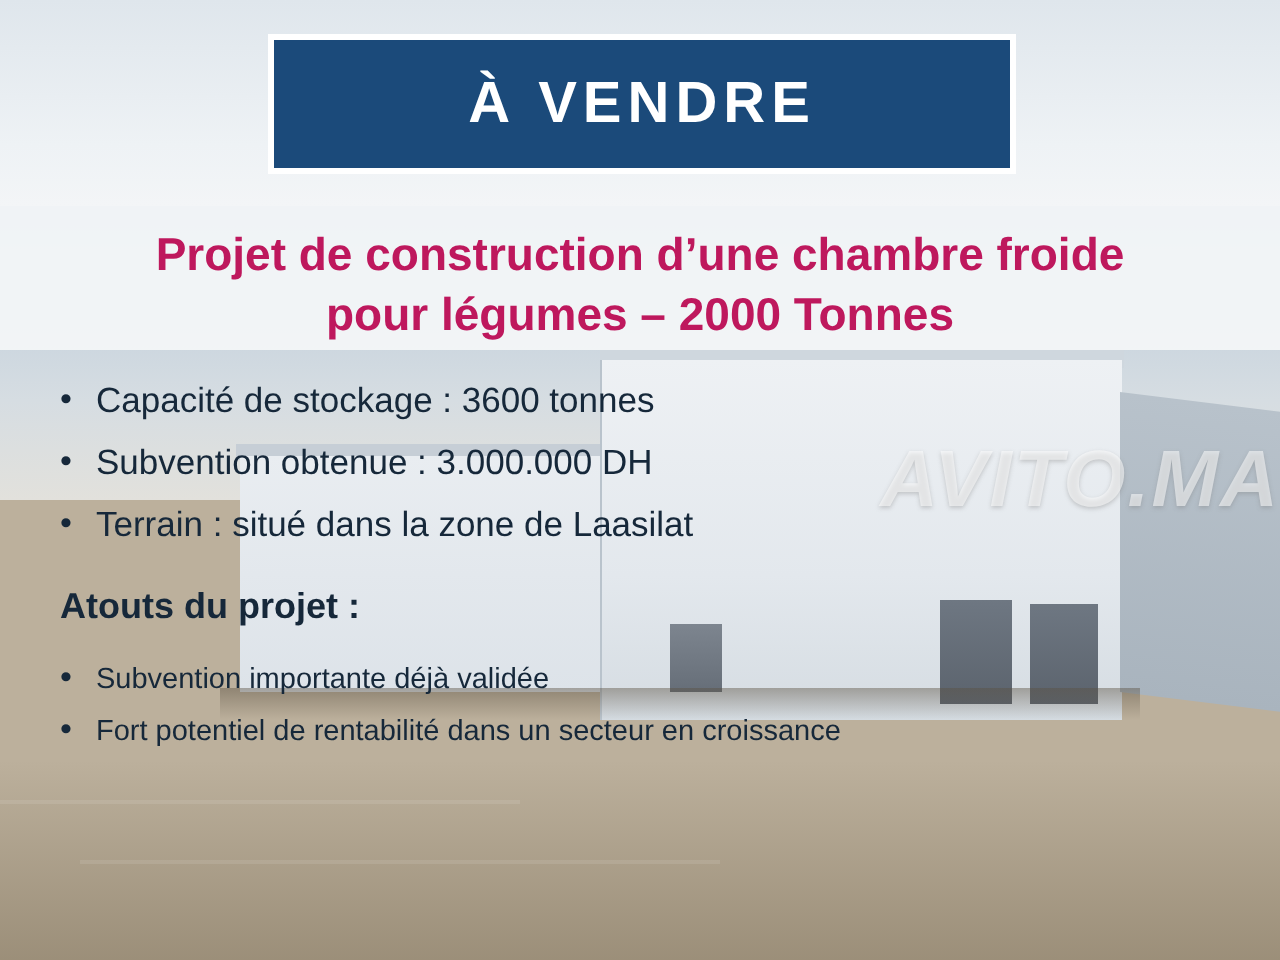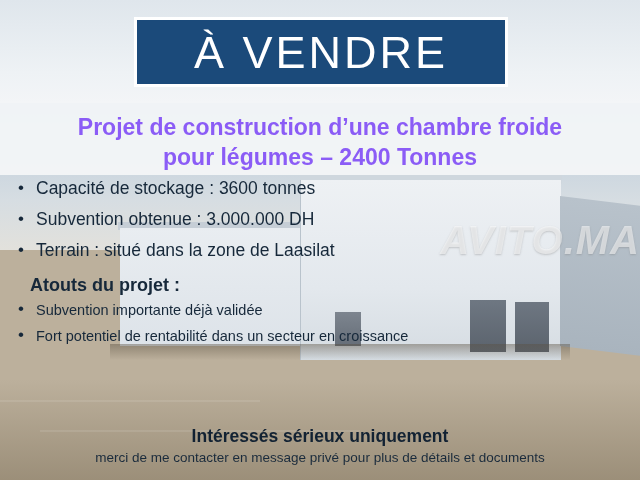--- a/index.html
+++ b/index.html
@@ -92,49 +92,49 @@
     width: 374px; height: 70px;
     background: #1b4a7a;
     border: 3px solid #ffffff;
     box-sizing: border-box;
     display: flex;
     align-items: center;
     justify-content: center;
   }
   .avendre-text {
     color: #ffffff;
-    font-size: 45px;
-    font-weight: normal;
+    font-size: 29px;
+    font-weight: bold;
     letter-spacing: 3px;
     line-height: 1;
   }
 
   
   .title-band {
     position: absolute;
     left: 0; top: 103px; width: 640px; height: 72px;
     background: rgba(244,246,248,0.93);
     text-align: center;
   }
   .title-line {
-    color: #8b5cf6;
+    color: #be185d;
     font-size: 23px;
     font-weight: bold;
     line-height: 30px;
   }
   .title-line.l1 { padding-top: 9px; }
 
   
   .content {
     position: absolute;
     left: 0; top: 176px; width: 640px;
   }
   ul.blist {
     list-style: none;
-    margin: 0;
+    margin: 12px;
     padding: 0 0 0 14px;
   }
   ul.blist li {
     position: relative;
     color: #16283a;
     padding-left: 22px;
     margin: 0 0 6px 0;
   }
   ul.blist li::before {
     content: "\2022";
@@ -208,38 +208,34 @@
   <div class="ground-streak" style="left:40px;top:430px;width:320px;"></div>
 
   <div class="header-band">
     <div class="avendre-box">
       <span class="avendre-text">À VENDRE</span>
     </div>
   </div>
 
   <div class="title-band">
     <div class="title-line l1">Projet de construction d’une chambre froide</div>
-    <div class="title-line">pour légumes – 2400 Tonnes</div>
+    <div class="title-line">pour légumes – 2000 Tonnes</div>
   </div>
 
   <div class="watermark">AVITO.MA</div>
 
   <div class="content">
     <ul class="blist big">
       <li>Capacité de stockage : 3600 tonnes</li>
       <li>Subvention obtenue : 3.000.000 DH</li>
       <li>Terrain : situé dans la zone de Laasilat</li>
     </ul>
 
     <div class="section-head">Atouts du projet :</div>
 
     <ul class="blist small">
       <li>Subvention importante déjà validée</li>
       <li>Fort potentiel de rentabilité dans un secteur en croissance</li>
     </ul>
   </div>
 
-  <div class="footer">
-    <div class="footer-main">Intéressés sérieux uniquement</div>
-    <div class="footer-sub">merci de me contacter en message privé pour plus de détails et documents</div>
-  </div>
 
 </div>
 
 </body></html>

